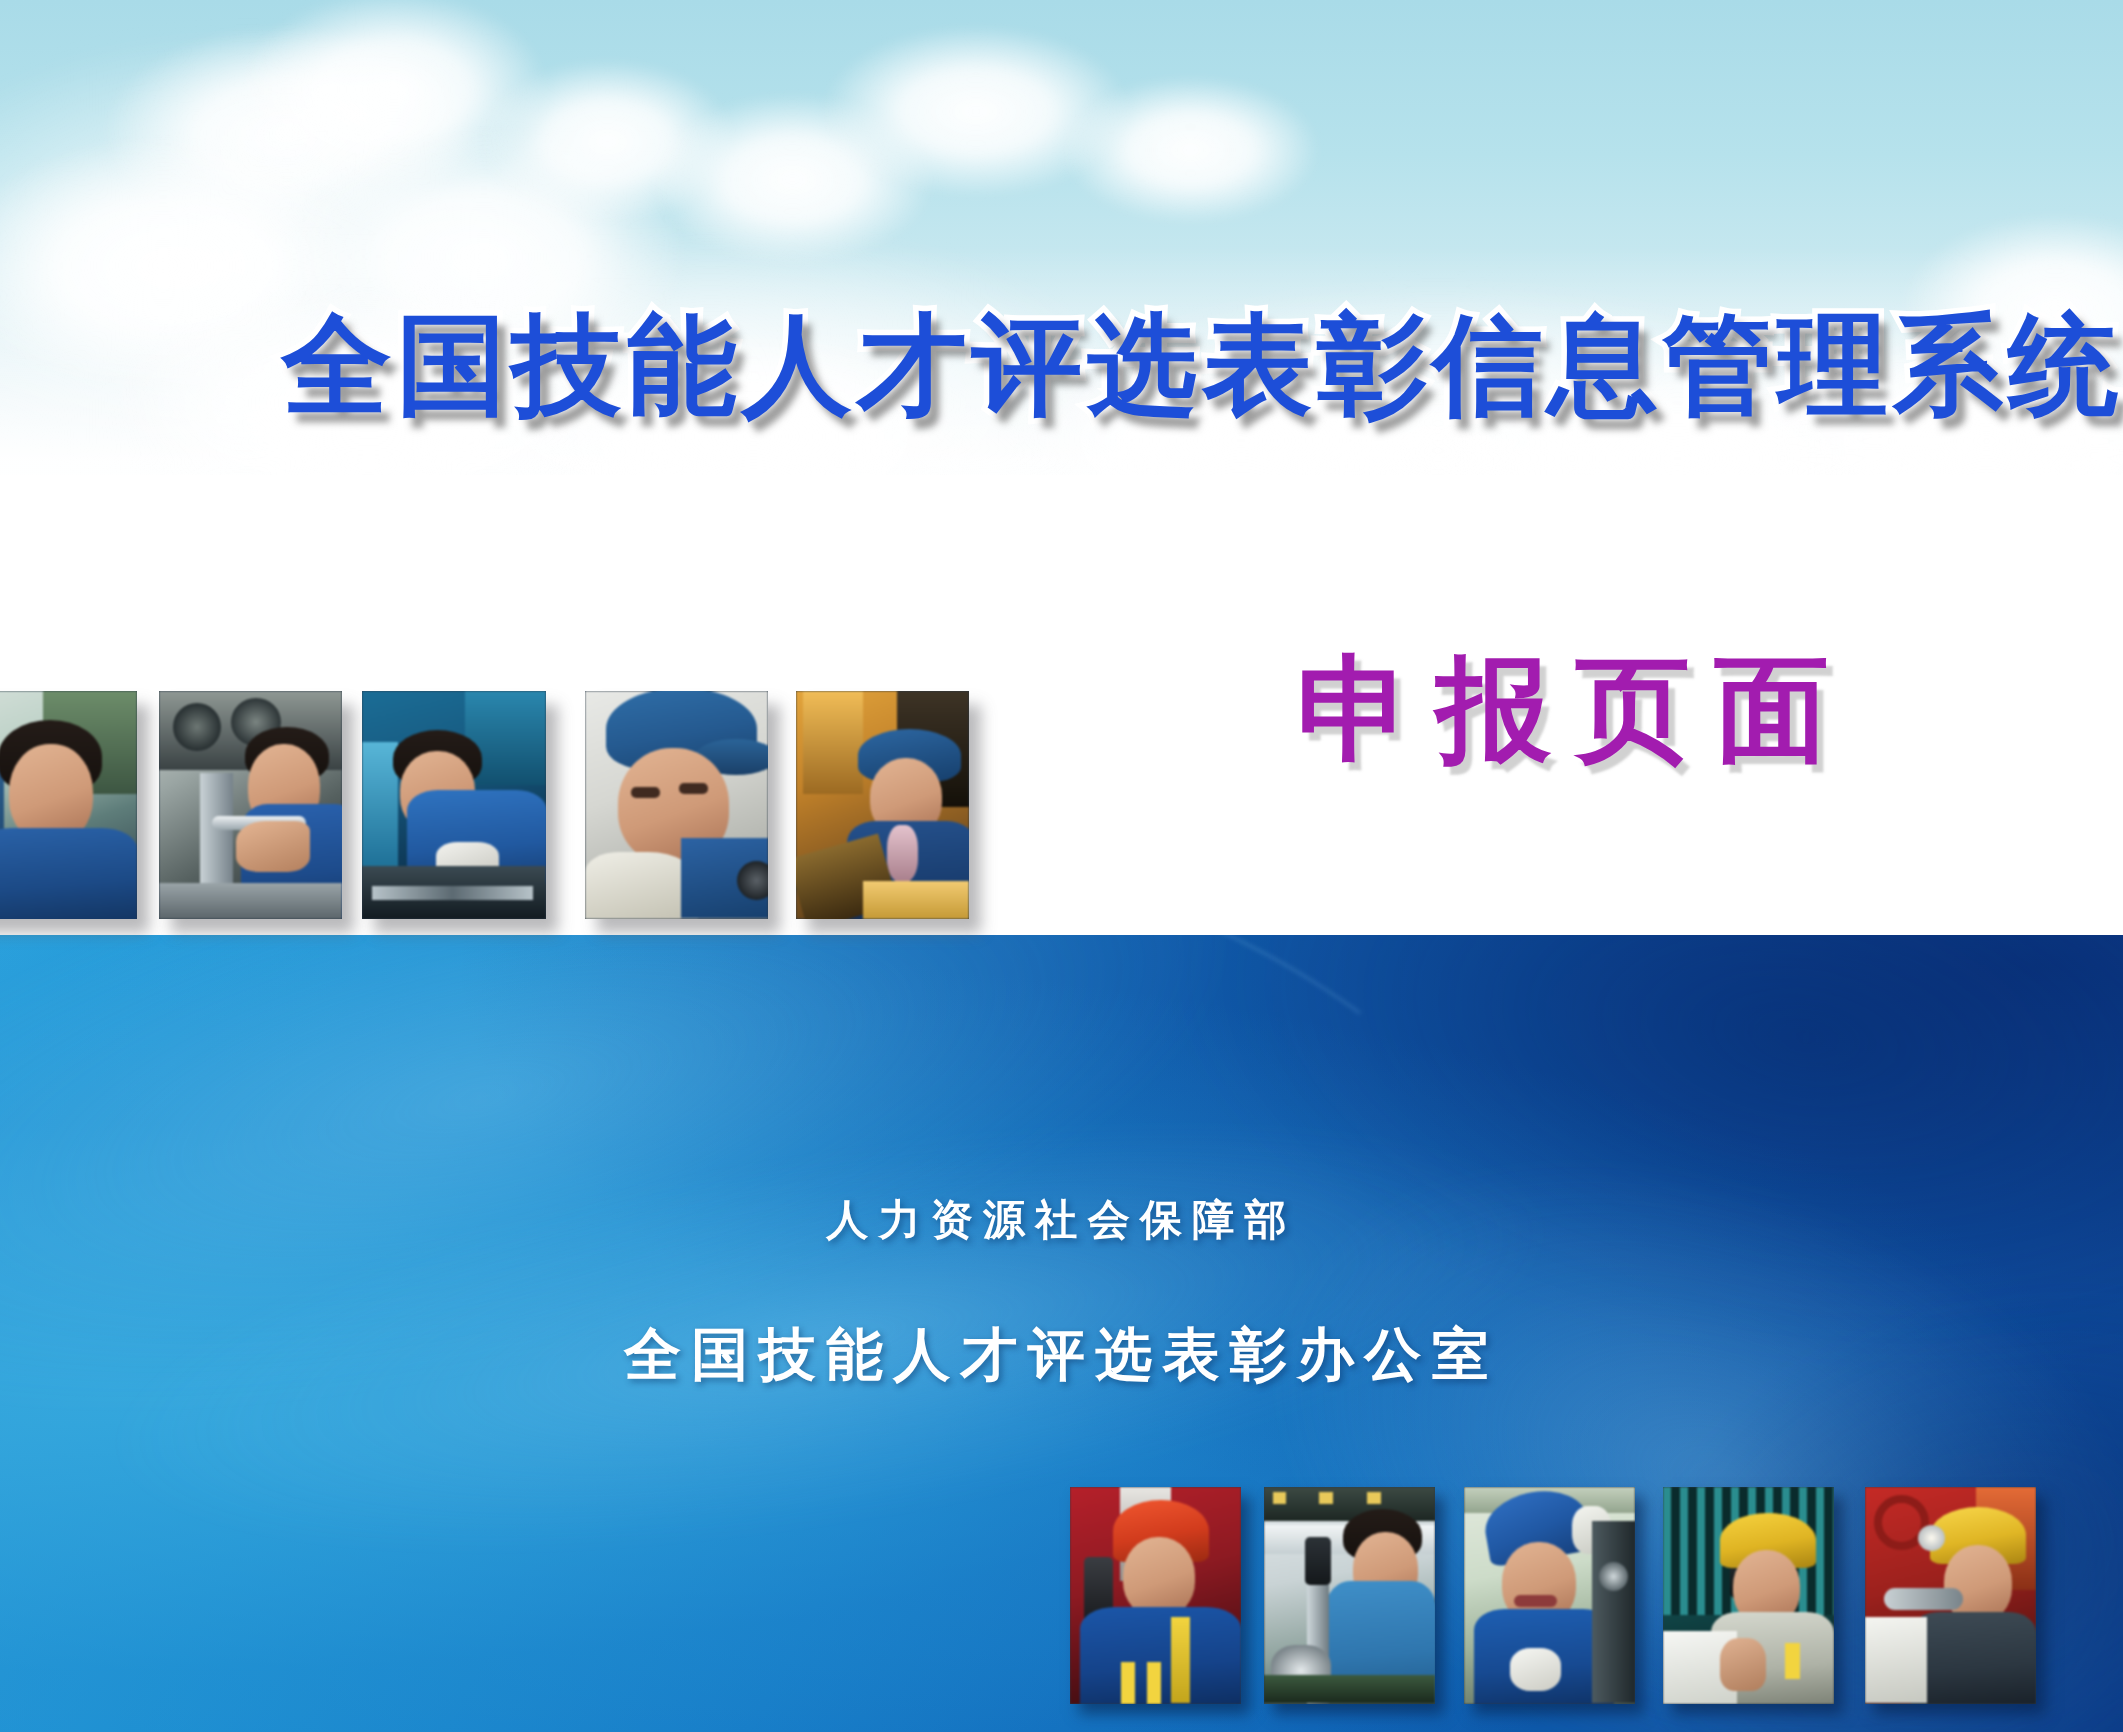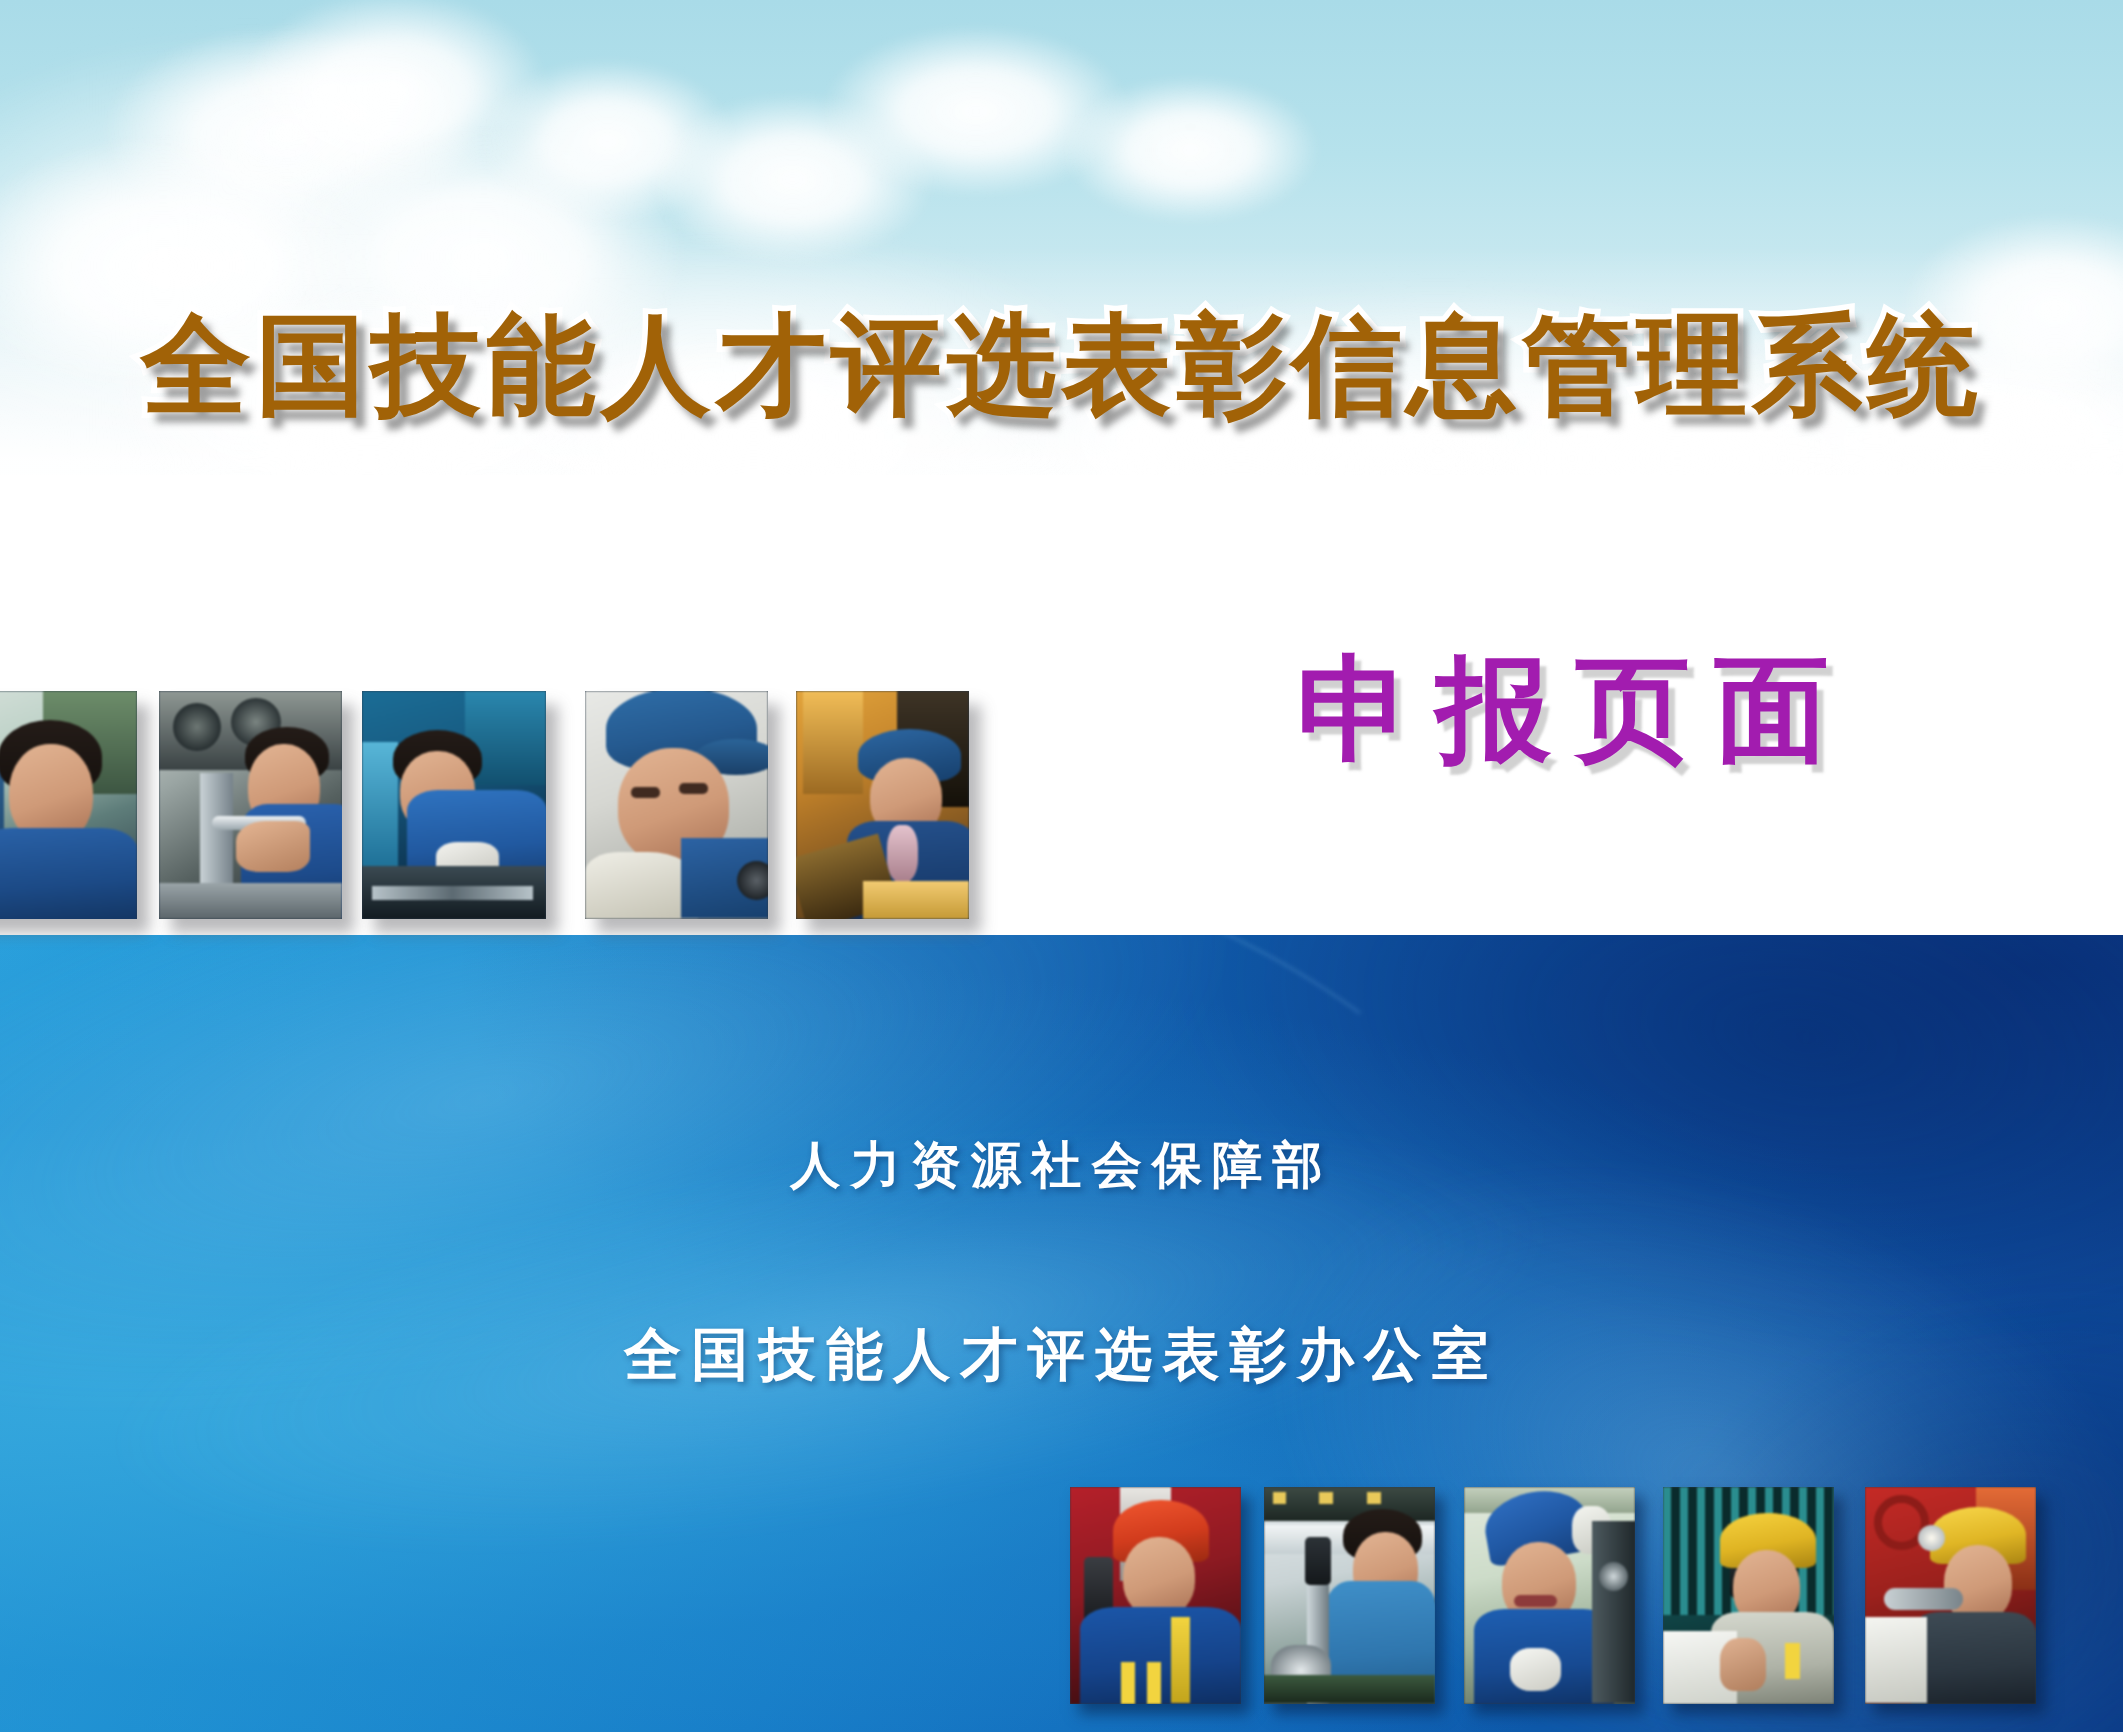--- a/index.html
+++ b/index.html
@@ -37,27 +37,27 @@
   .cloud-haze {
     position:absolute;
     background:radial-gradient(closest-side, rgba(255,255,255,0.92) 0%, rgba(255,255,255,0.45) 55%, rgba(255,255,255,0) 100%);
     filter:blur(12px);
   }
 
   
   .main-title {
     position:absolute;
     left:0; top:301px; width:2123px;
-    text-align:center;
+    text-align:right;
     font-family:"DejaVu Sans", sans-serif;
     font-weight:bold;
     font-size:110px;
     line-height:128px;
     letter-spacing:5.1px;
-    color:#a16207;
+    color:#1d4ed8;
     white-space:nowrap;
     -webkit-text-stroke:11px #ffffff;
     paint-order:stroke fill;
     text-shadow:
       8.6px 10.3px 7.7px rgba(60,60,60,0.50);
     z-index:6;
   }
 
   
   .white-band {
@@ -129,21 +129,21 @@
     position:absolute;
     width:2123px; left:0;
     text-align:center;
     color:#ffffff;
     font-family:"DejaVu Sans", sans-serif;
     font-weight:bold;
     white-space:nowrap;
     text-shadow: 2.6px 3.4px 6px rgba(5,40,90,0.45);
     z-index:8;
   }
-  #org1 { top:1132px; font-size:50px; letter-spacing:10.3px; }
+  #org1 { top:1192px; font-size:42px; letter-spacing:10.3px; }
   #org2 { top:1317px; font-size:57px; letter-spacing:10.3px; }
 
   
   .photo-strip-bottom {
     position:absolute; left:1053px; top:1472px; width:1070px; height:257px;
     z-index:9;
   }
   .photo-b { box-shadow: 8.6px 10.3px 13.7px rgba(5,30,70,0.55); }
 
   

